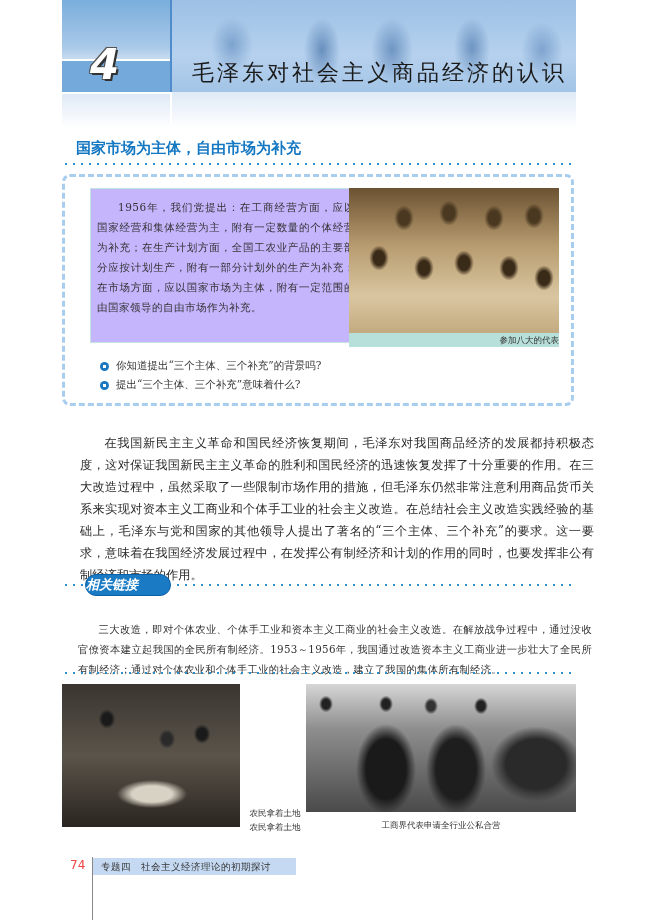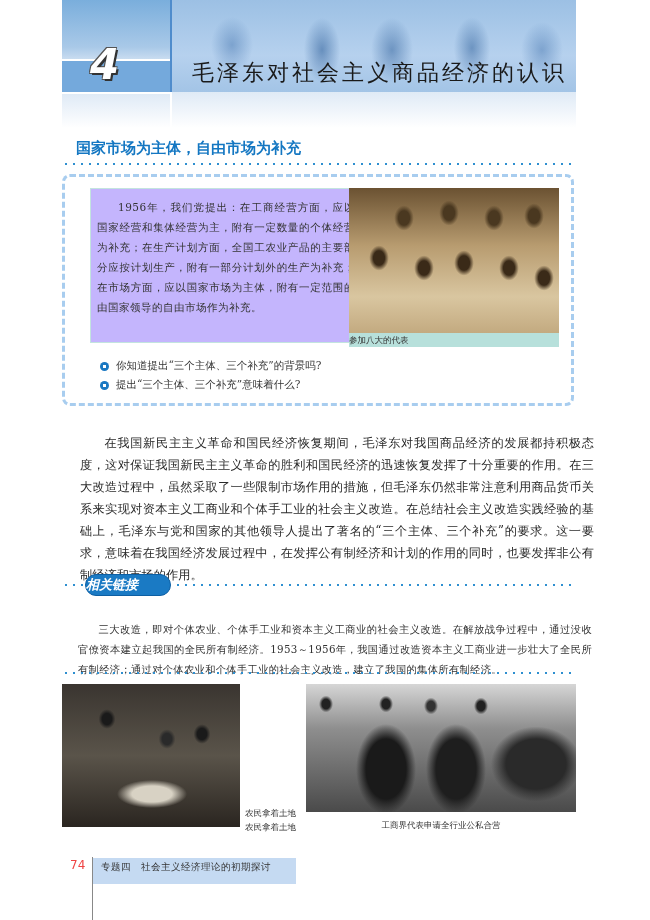--- a/index.html
+++ b/index.html
@@ -50,21 +50,21 @@
           radial-gradient(ellipse 14px 18px at 75px 80px, #3a2a18 40%, transparent 70%),
           radial-gradient(ellipse 14px 18px at 115px 75px, #3a2a18 40%, transparent 70%),
           radial-gradient(ellipse 14px 18px at 160px 80px, #3a2a18 40%, transparent 70%),
           radial-gradient(ellipse 14px 18px at 195px 90px, #3a2a18 40%, transparent 70%),
           radial-gradient(ellipse 14px 18px at 55px 30px, #4a3820 40%, transparent 70%),
           radial-gradient(ellipse 14px 18px at 100px 25px, #4a3820 40%, transparent 70%),
           radial-gradient(ellipse 14px 18px at 145px 30px, #4a3820 40%, transparent 70%),
           radial-gradient(ellipse 14px 18px at 185px 28px, #4a3820 40%, transparent 70%),
           linear-gradient(#6b5232,#b89c70 40%,#d9c6a0 75%,#c3aa80); }
   .photo-caption-bar { position:absolute; left:349px; top:333px; width:210px; height:14px; background:#b7e0db;
-        font-family:"DejaVu Sans","Liberation Sans",sans-serif; font-size:8.5px; text-align:left; line-height:14px; color:#333; }
+        font-family:"DejaVu Sans","Liberation Sans",sans-serif; font-size:8.5px; text-align:right; line-height:14px; color:#333; }
   .question { position:absolute; left:100px; font-size:10.5px; color:#333; display:flex; align-items:center; }
   .q-bullet { display:inline-block; width:9px; height:9px; border-radius:50%; margin-right:7px;
         background:radial-gradient(circle at 50% 50%, #ffffff 0 1.5px, #1a78c2 2px 4.5px); }
 
   
   .body-text { position:absolute; left:62px; top:414px; width:514px; font-size:12.2px; line-height:22px;
         color:#2a2a2a; text-indent:2em; margin:18px; text-align:justify; letter-spacing:0.1px; }
 
   
   .link-pill { position:absolute; left:85px; top:574px; width:86px; height:22px; border-radius:11px;
@@ -76,38 +76,38 @@
 
   
   .photo-farmers { position:absolute; left:62px; top:684px; width:178px; height:143px;
         background:
           radial-gradient(ellipse 12px 14px at 45px 35px, #1a1a1a 40%, transparent 70%),
           radial-gradient(ellipse 12px 14px at 105px 55px, #2a2a2a 40%, transparent 70%),
           radial-gradient(ellipse 12px 14px at 140px 50px, #1a1a1a 40%, transparent 70%),
           radial-gradient(ellipse 50px 20px at 90px 110px, #d8d2c4 40%, transparent 70%),
           linear-gradient(#3a3530,#5a544a 50%,#2a2520); }
   .caption-farmers { position:absolute; left:245px; top:806px; width:60px; font-family:"DejaVu Sans","Liberation Sans",sans-serif;
-        font-size:8.5px; line-height:14px; color:#333; }
+        font-size:8.5px; line-height:14px; text-align:center; color:#333; }
   .photo-business { position:absolute; left:306px; top:684px; width:270px; height:128px;
         background:
           radial-gradient(ellipse 10px 12px at 20px 20px, #222 40%, transparent 70%),
           radial-gradient(ellipse 10px 12px at 80px 20px, #222 40%, transparent 70%),
           radial-gradient(ellipse 10px 12px at 125px 22px, #333 40%, transparent 70%),
           radial-gradient(ellipse 10px 12px at 175px 22px, #222 40%, transparent 70%),
           radial-gradient(ellipse 40px 60px at 80px 85px, #1a1a1a 50%, transparent 75%),
           radial-gradient(ellipse 40px 60px at 150px 85px, #1e1e1e 50%, transparent 75%),
           radial-gradient(ellipse 60px 50px at 230px 80px, #2a2a2a 50%, transparent 75%),
           linear-gradient(#d6d6d6,#8e8e8e 35%,#4a4a4a); }
   .caption-business { position:absolute; left:306px; top:820px; width:270px; font-family:"DejaVu Sans","Liberation Sans",sans-serif;
         font-size:8.5px; text-align:center; color:#333; }
 
   
   .page-num { position:absolute; left:70px; top:858px; font-family:"DejaVu Sans","Liberation Sans",sans-serif; font-size:12px; color:#ef4444; }
   .footer-rule { position:absolute; left:92px; top:857px; width:1px; height:63px; background:#888; }
-  .footer-bar { position:absolute; left:93px; top:858px; width:203px; height:26px; background:#c5daf2;
+  .footer-bar { position:absolute; left:93px; top:858px; width:203px; height:17px; background:#c5daf2;
         font-family:"DejaVu Sans","Liberation Sans",sans-serif; font-size:9.5px; color:#333; line-height:17px; padding-left:8px; box-sizing:border-box; letter-spacing:0.5px; }
 </style>
 </head>
 <body>
 
 <div class="header">
   <div class="hdr-left-top"></div>
   <div class="hdr-left-mid"></div>
   <div class="hdr-left-bot"></div>
   <div class="hdr-divider"></div>

